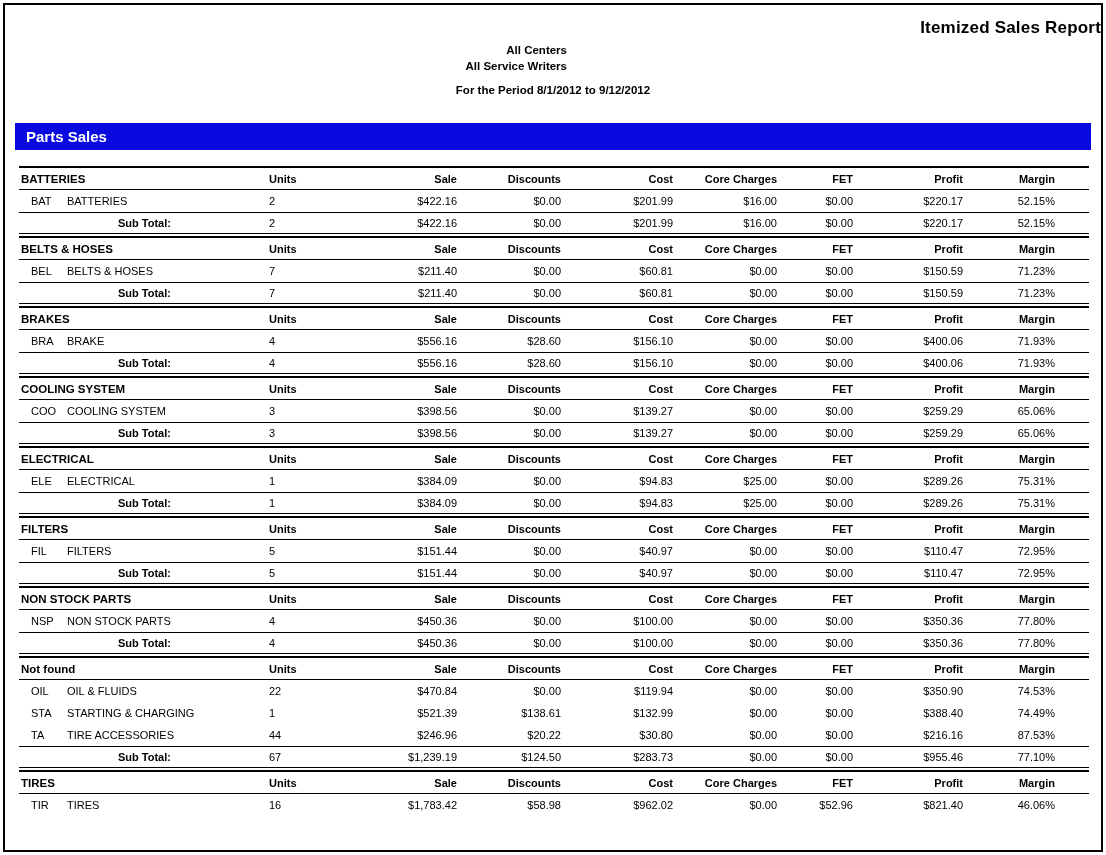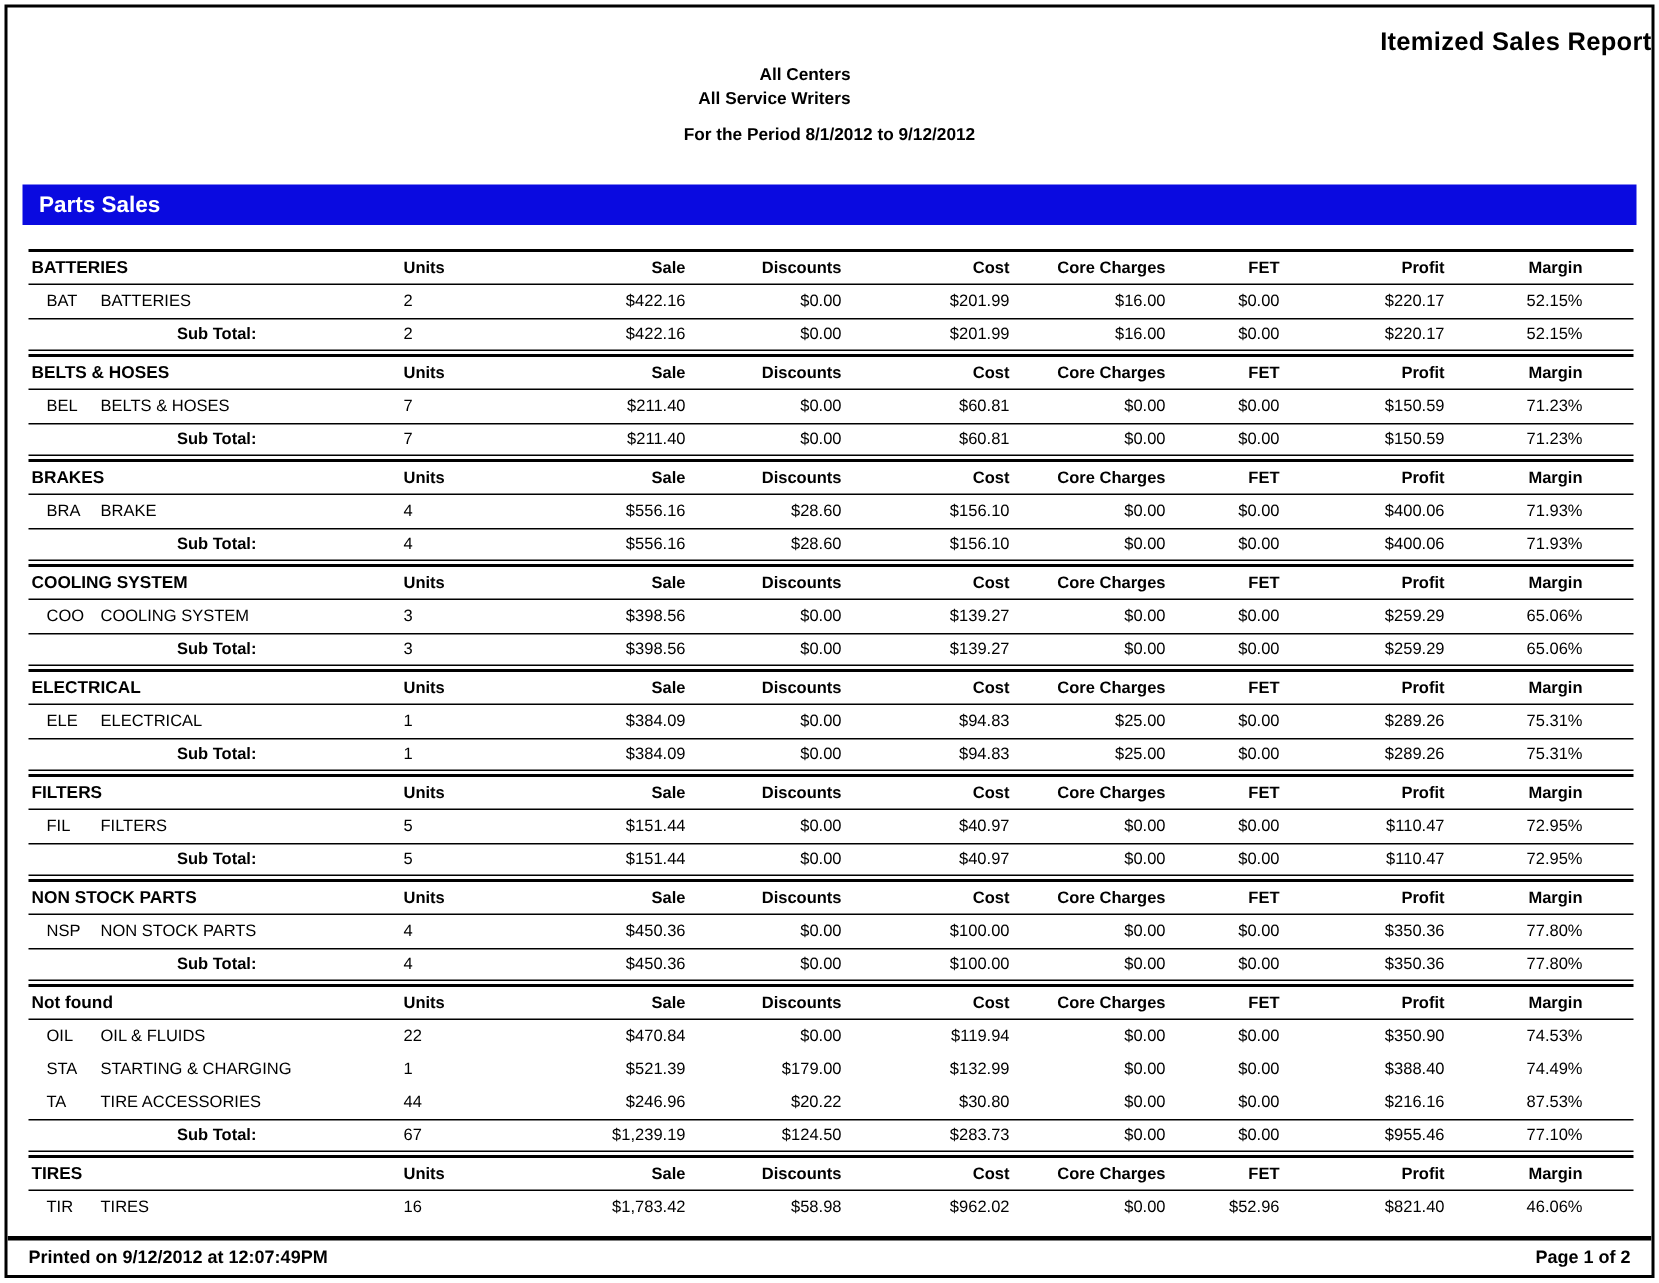--- a/index.html
+++ b/index.html
@@ -373,21 +373,21 @@
           <div class="cell c7">$350.90</div>
           <div class="cell c8">74.53%</div>
         </div>
         <div class="row data">
           <div class="cell desc c0">
             <span class="code">STA</span>
             <span class="dname">STARTING &amp; CHARGING</span>
           </div>
           <div class="cell c1">1</div>
           <div class="cell c2">$521.39</div>
-          <div class="cell c3">$179.00</div>
+          <div class="cell c3">$138.61</div>
           <div class="cell c4">$132.99</div>
           <div class="cell c5">$0.00</div>
           <div class="cell c6">$0.00</div>
           <div class="cell c7">$388.40</div>
           <div class="cell c8">74.49%</div>
         </div>
         <div class="row data">
           <div class="cell desc c0">
             <span class="code">TA</span>
             <span class="dname">TIRE ACCESSORIES</span>
@@ -435,18 +435,14 @@
           <div class="cell c3">$58.98</div>
           <div class="cell c4">$962.02</div>
           <div class="cell c5">$0.00</div>
           <div class="cell c6">$52.96</div>
           <div class="cell c7">$821.40</div>
           <div class="cell c8">46.06%</div>
         </div>
       </div>
     </div>
 
-  <div class="footer">
-    <span>Printed on 9/12/2012 at 12:07:49PM</span>
-    <span>Page 1 of 2</span>
-  </div>
 
 </div>
 
 </body></html>

